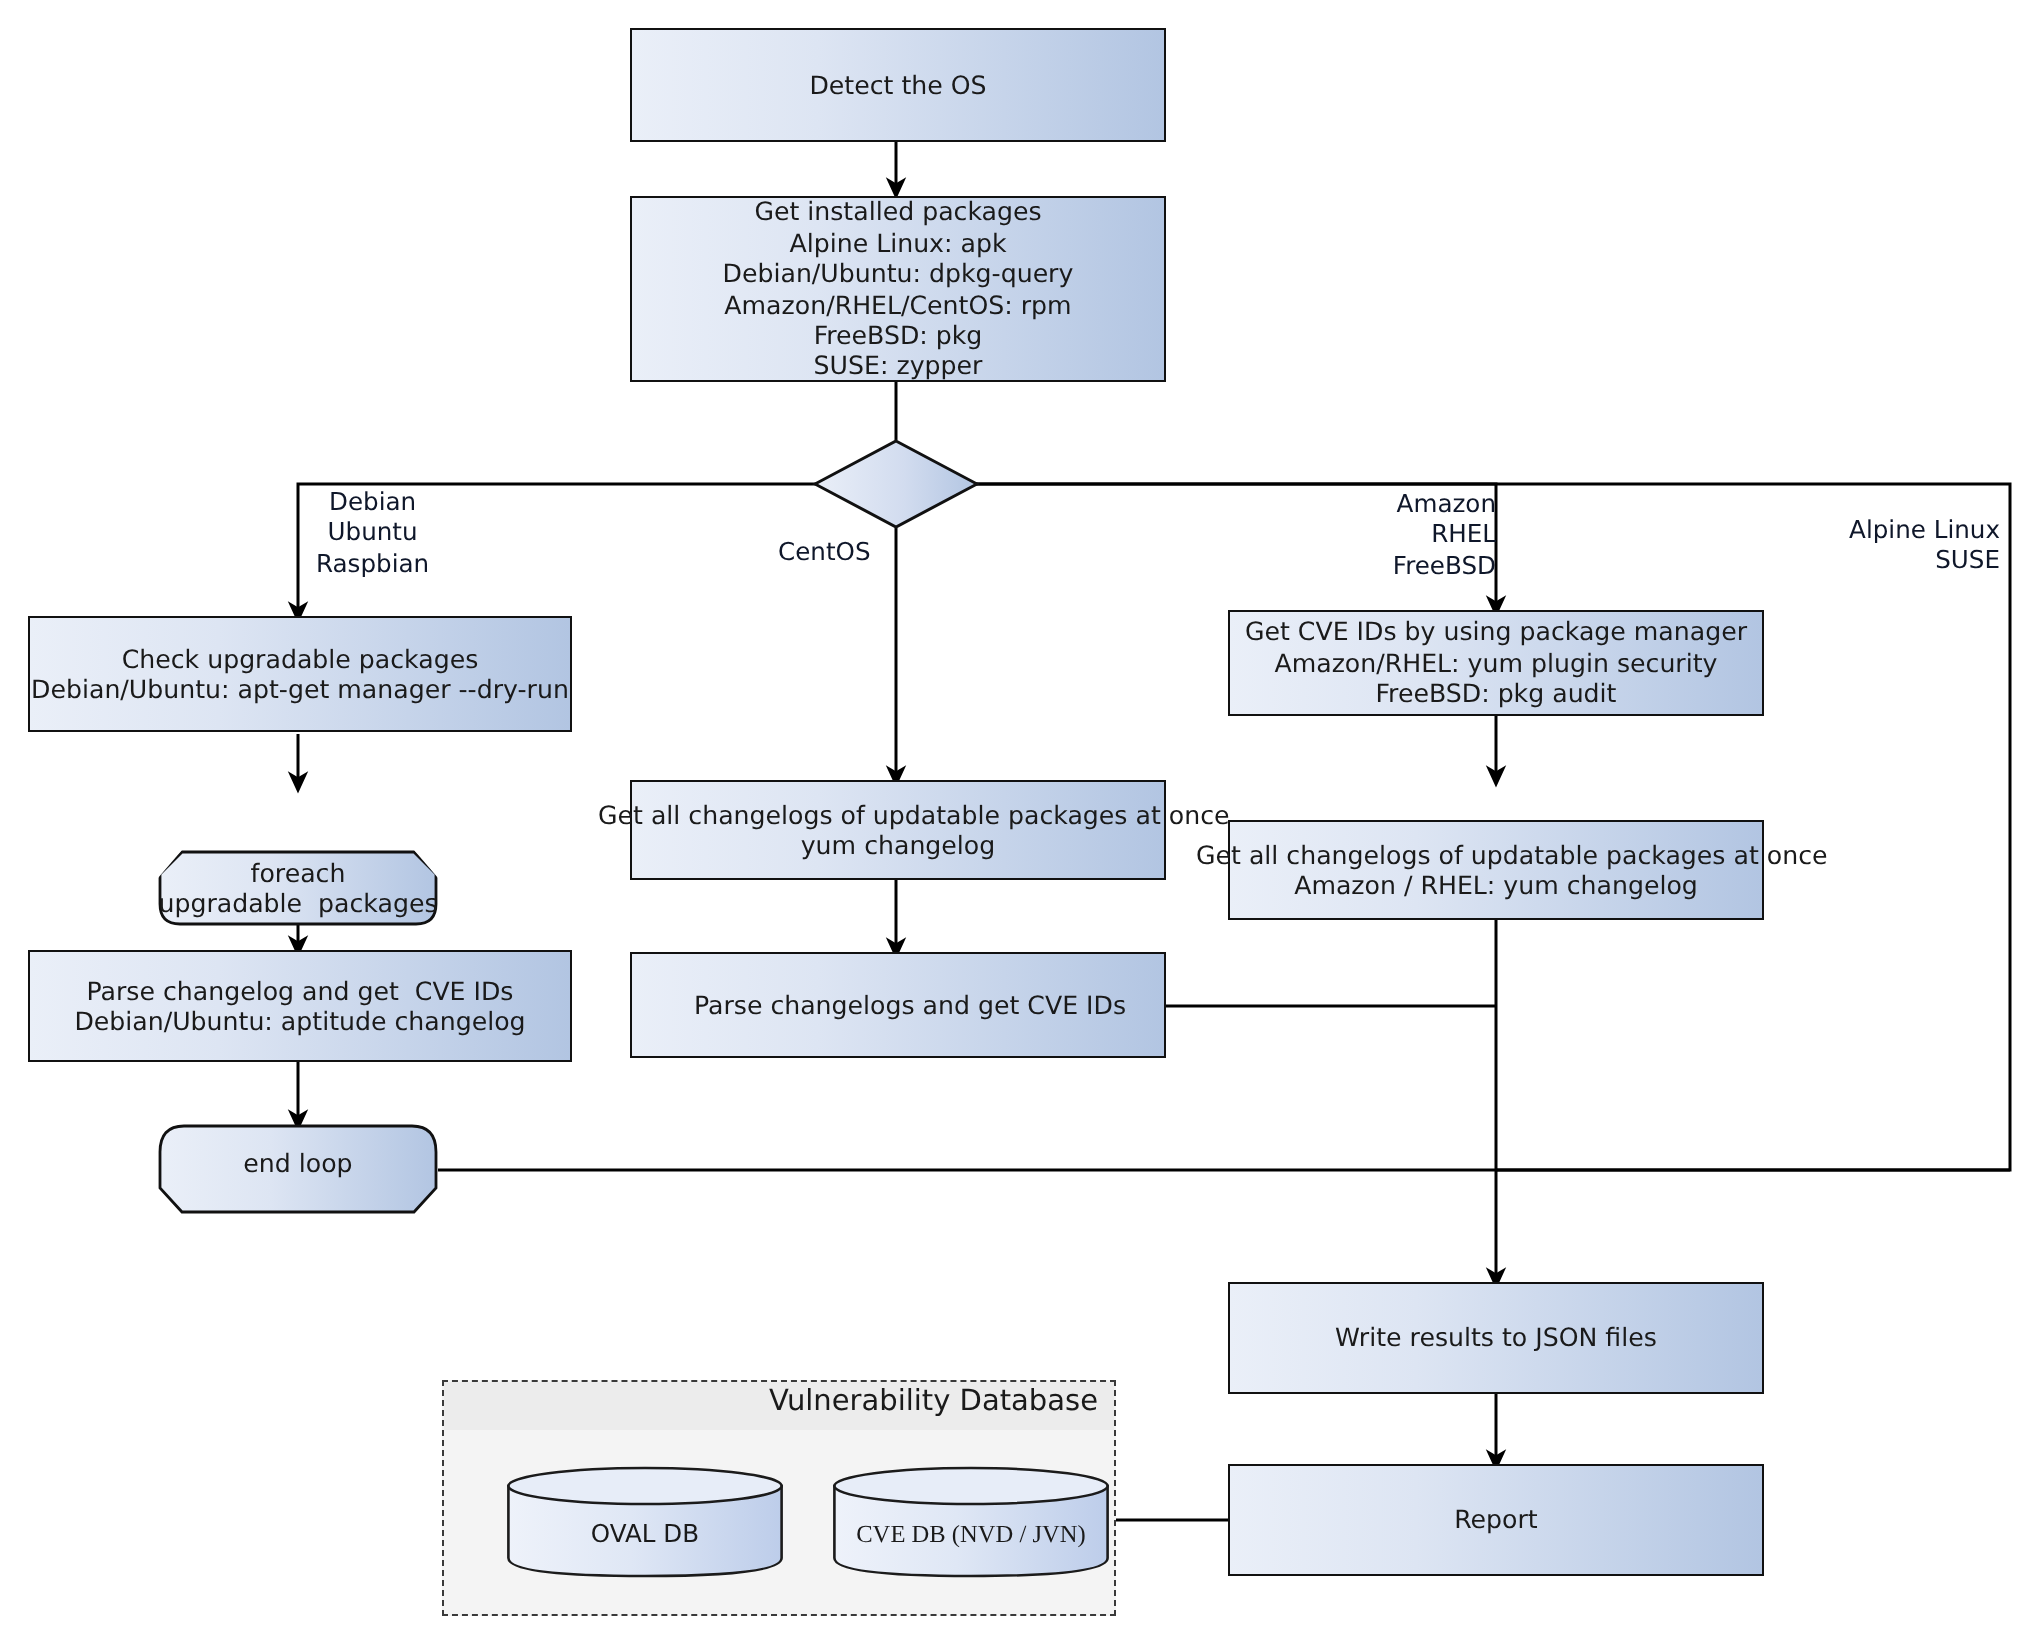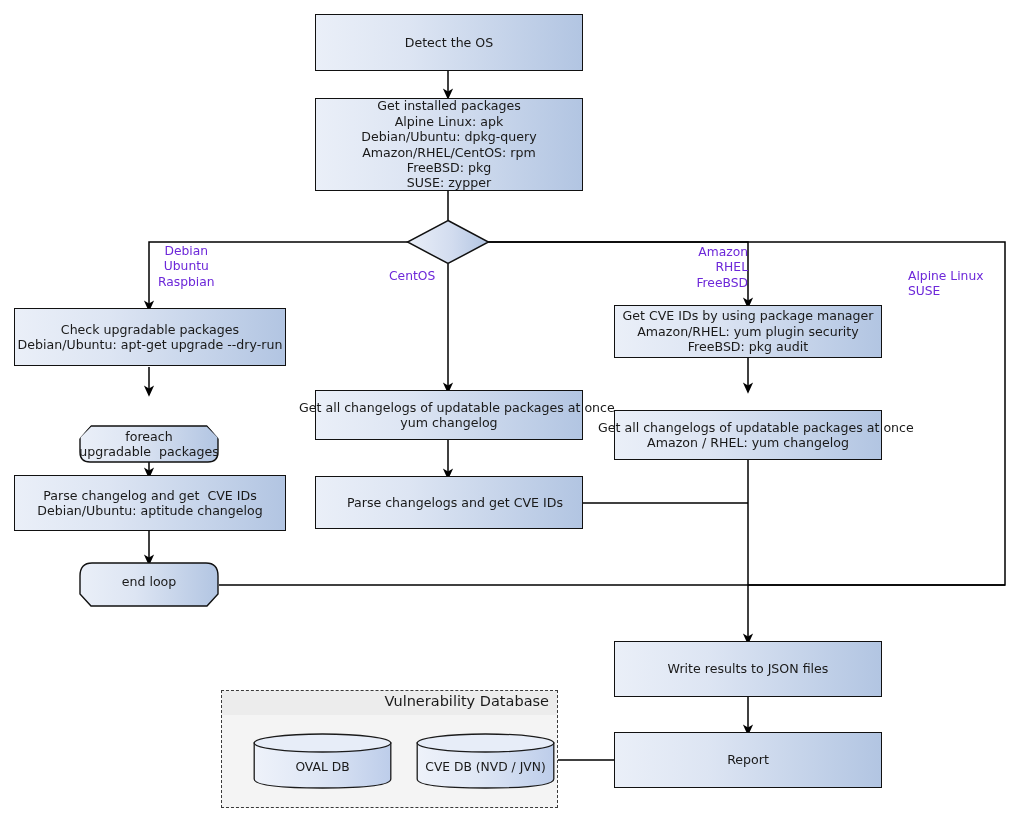--- a/index.html
+++ b/index.html
@@ -73,21 +73,21 @@
     z-index: -1;
   }
   .diamond {
     position: absolute;
     z-index: 3;
   }
   .edge-label {
     position: absolute;
     font-size: 12.3px;
     line-height: 1.25;
-    color: #6d28d9;
+    color: #0f172a;
     white-space: pre;
     z-index: 4;
   }
   .group-box {
     position: absolute;
     box-sizing: border-box;
     border: 1.6px dashed #3a3a3a;
     background: #f4f4f4;
     z-index: 2;
   }
@@ -191,26 +191,26 @@
     <polygon points="42,1.5 82.5,23 42,44.5 1.5,23" fill="url(#dg)" stroke="#111111" stroke-width="1.5"></polygon>
   </svg>
 
   <div class="edge-label" style="left:158px; top:244px; text-align:center;">Debian
 Ubuntu
 Raspbian</div>
   <div class="edge-label" style="left:389px; top:269px;">CentOS</div>
   <div class="edge-label" style="left:686px; top:245px; text-align:right; width:62px;">Amazon
 RHEL
 FreeBSD</div>
-  <div class="edge-label" style="left:908px; top:258px; width:92px;margin-top:11px;">Alpine Linux
+  <div class="edge-label" style="left:908px; top:258px; text-align:right; width:92px;">Alpine Linux
 SUSE</div>
 
   <div class="node" style="left:14px; top:308px; width:272px; height:58px;">
     <span class="txt">Check upgradable packages
-Debian/Ubuntu: apt-get upgrade --dry-run</span>
+Debian/Ubuntu: apt-get manager --dry-run</span>
   </div>
 
   <div class="node loop-start" style="left:79px; top:393px; width:140px; height:38px;">
     <svg class="shape-svg" viewBox="0 0 140 38" preserveAspectRatio="none" xmlns="http://www.w3.org/2000/svg">
       <defs>
         <linearGradient id="lg1" x1="0" y1="0" x2="1" y2="0">
           <stop offset="0%" stop-color="#eaeff8"></stop>
           <stop offset="40%" stop-color="#dde5f3"></stop>
           <stop offset="100%" stop-color="#b2c5e2"></stop>
         </linearGradient>
@@ -293,16 +293,16 @@
       <defs>
         <linearGradient id="cy2" x1="0" y1="0" x2="1" y2="0">
           <stop offset="0%" stop-color="#eef2fa"></stop>
           <stop offset="45%" stop-color="#dfe7f5"></stop>
           <stop offset="100%" stop-color="#bdcdea"></stop>
         </linearGradient>
       </defs>
       <path d="M1.2,10 L1.2,46 Q1.2,55 69.5,55 Q137.8,55 137.8,46 L137.8,10 Z" fill="url(#cy2)" stroke="#1b1b1b" stroke-width="1.3"></path>
       <ellipse cx="69.5" cy="10" rx="68.3" ry="9" fill="#e7edf8" stroke="#1b1b1b" stroke-width="1.3"></ellipse>
     </svg>
-    <div class="cyl-label" style="top:27px;">CVE DB (NVD / JVN)</div>
+    <div class="cyl-label" style="top:27px;font-family:Liberation Serif, serif;">CVE DB (NVD / JVN)</div>
   </div>
 
 </div>
 
 </body></html>

